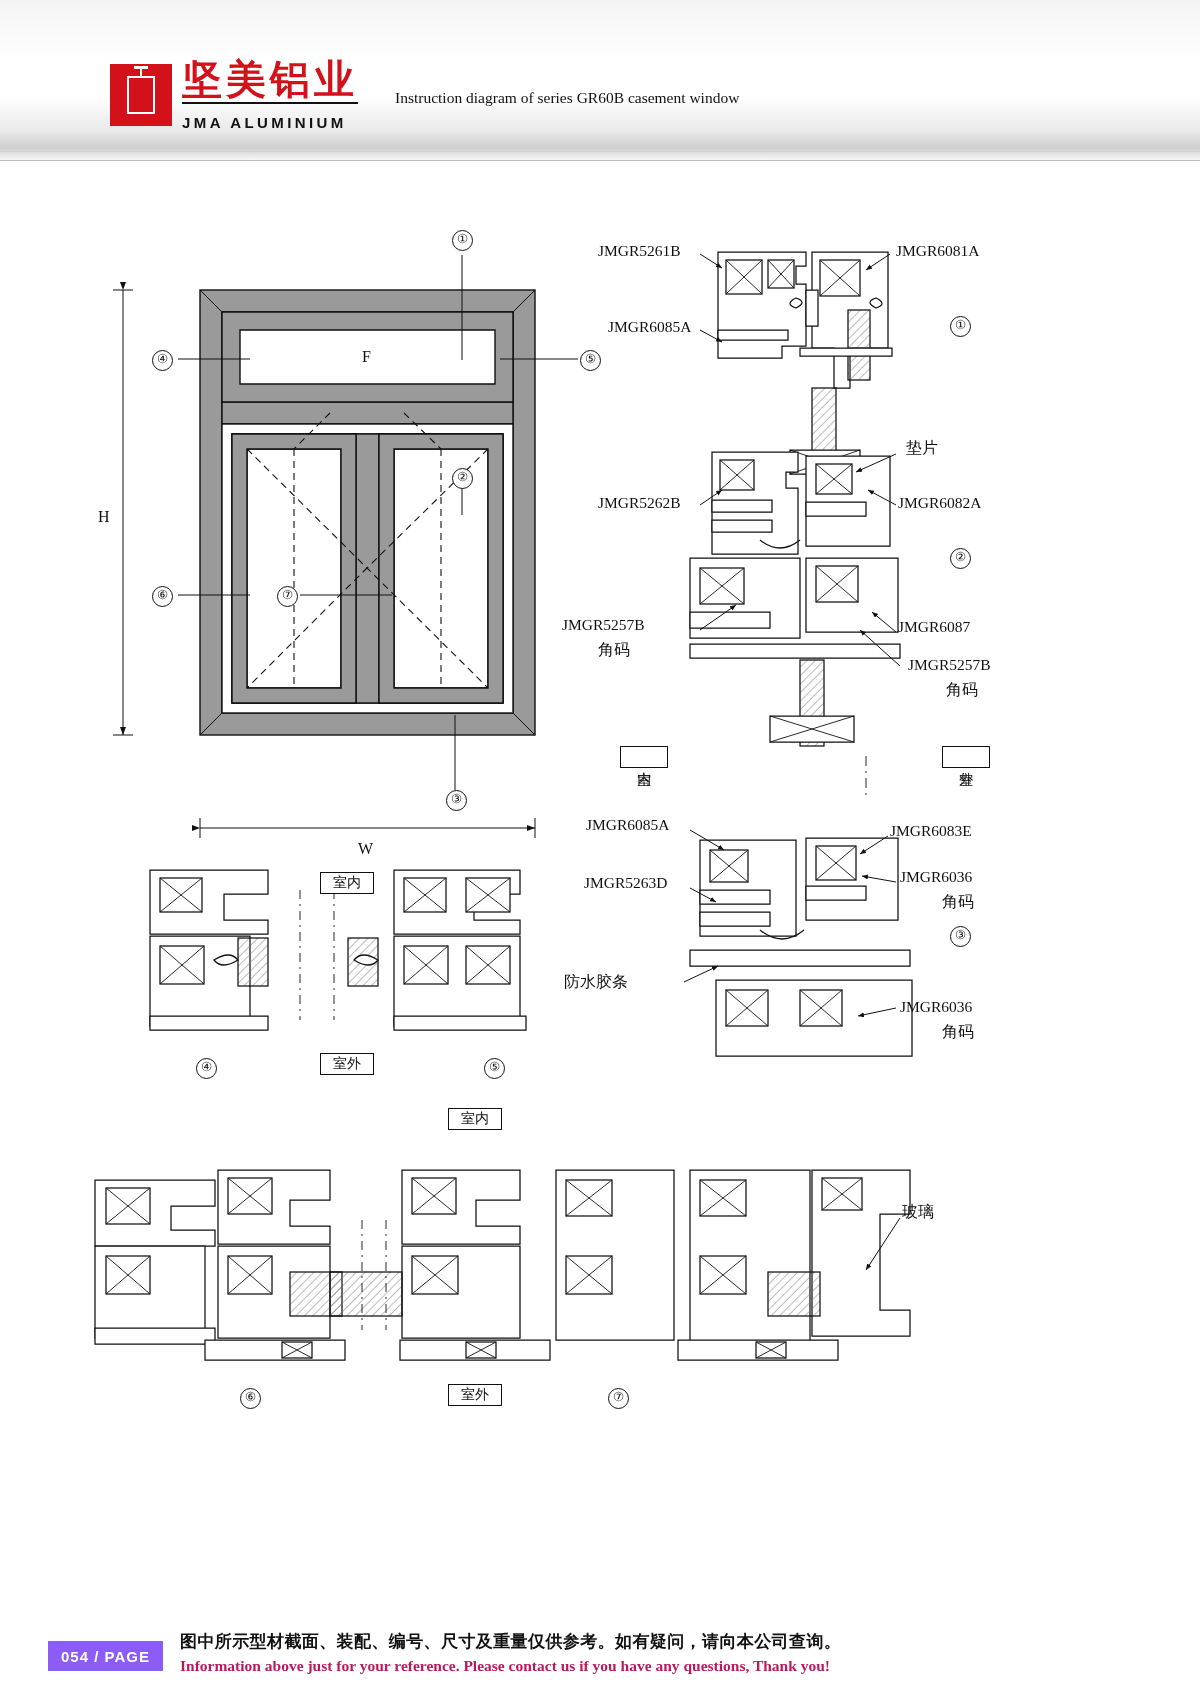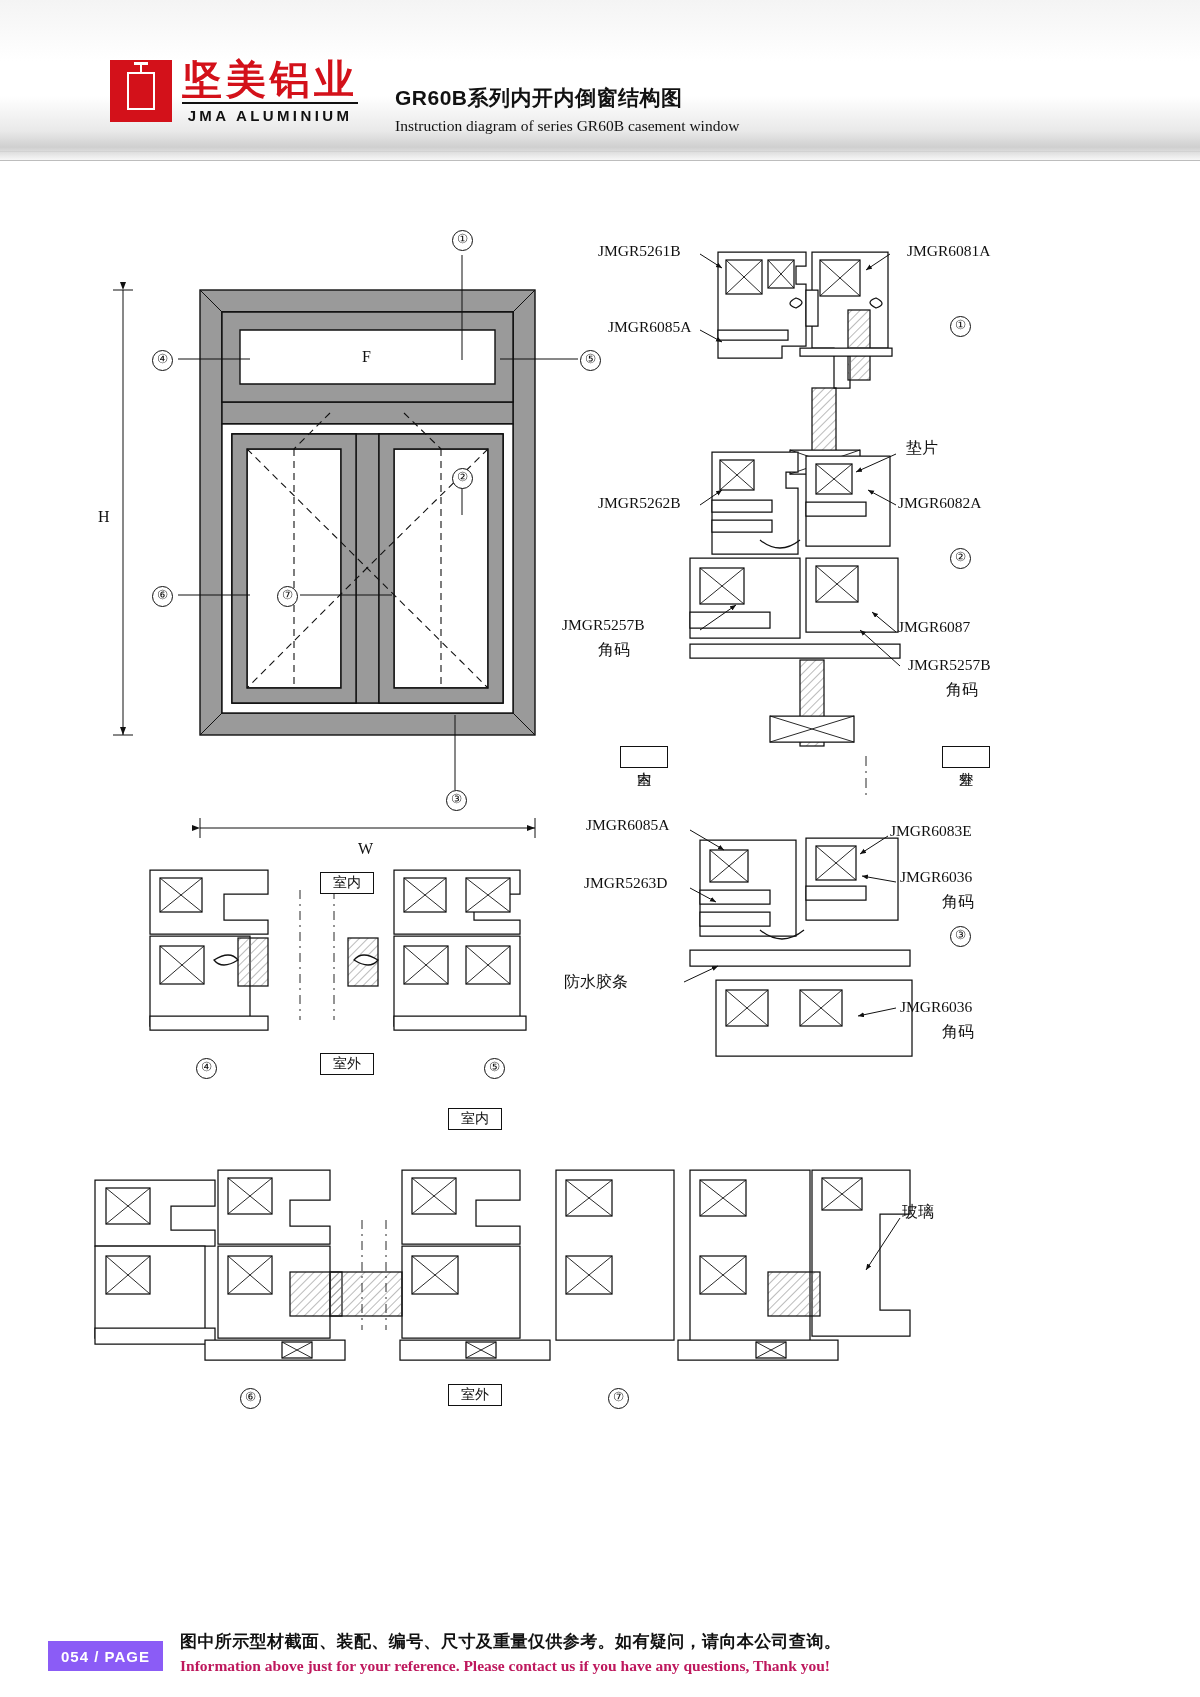--- a/index.html
+++ b/index.html
@@ -39,21 +39,21 @@
     width:14px;height:3px;background:#fff;
   }
   .logo-txt{display:flex;flex-direction:column;justify-content:center;}
   .logo-cn{
     font-family:"Liberation Sans", sans-serif;
     font-weight:bold;font-size:40px;letter-spacing:4px;color:#d3111a;line-height:1.05;
   }
   .logo-en{
     font-family:"Liberation Sans", sans-serif;
     font-weight:bold;font-size:15px;letter-spacing:3.4px;color:#111;border-top:2px solid #111;
-    padding-top:3px;margin-top:2px;text-align:center;
+    padding-top:10px;margin-top:2px;
   }
   .title-block{position:absolute;left:395px;top:84px;}
   .title-cn{
     font-family:"Liberation Sans", sans-serif;
     font-size:21px;font-weight:bold;color:#111;letter-spacing:.5px;
   }
   .title-en{
     font-size:15.5px;color:#111;margin-top:5px;font-family:"Liberation Serif",serif;
   }
 
@@ -96,21 +96,20 @@
     <div class="logo-block">
       <div class="logo-mark">
           <div class="inner"></div>
         </div>
       <div class="logo-txt">
         <div class="logo-cn">坚美铝业</div>
         <div class="logo-en">JMA ALUMINIUM</div>
       </div>
     </div>
     <div class="title-block">
-      <div class="title-cn">GR60B系列内开内倒窗结构图</div>
       <div class="title-en">Instruction diagram of series GR60B casement window</div>
     </div>
   </div>
 
   <div class="canvas">
 
     <svg width="1200" height="1430">
       <defs>
         <pattern id="hatch" width="6" height="6" patternTransform="rotate(45)" patternUnits="userSpaceOnUse">
           <line x1="0" y1="0" x2="0" y2="6" stroke="#777" stroke-width="1"></line>
@@ -373,21 +372,21 @@
     <span class="circ" style="left:580px;top:190px;">⑤</span>
     <span class="circ" style="left:452px;top:308px;">②</span>
     <span class="circ" style="left:152px;top:426px;">⑥</span>
     <span class="circ" style="left:277px;top:426px;">⑦</span>
     <span class="circ" style="left:446px;top:630px;">③</span>
     <span class="dimtxt" style="left:362px;top:188px;">F</span>
     <span class="dimtxt" style="left:98px;top:348px;">H</span>
     <span class="dimtxt" style="left:358px;top:680px;">W</span>
 
     <span class="lbl" style="left:598px;top:82px;font-family:Liberation Serif, serif;">JMGR5261B</span>
-    <span class="lbl" style="left:896px;top:82px;margin-left:11px;">JMGR6081A</span>
+    <span class="lbl" style="left:896px;top:82px;">JMGR6081A</span>
     <span class="lbl" style="left:608px;top:158px;">JMGR6085A</span>
     <span class="circ" style="left:950px;top:156px;">①</span>
 
     <span class="lbl cn" style="left:906px;top:278px;">垫片</span>
     <span class="lbl" style="left:598px;top:334px;">JMGR5262B</span>
     <span class="lbl" style="left:898px;top:334px;">JMGR6082A</span>
     <span class="circ" style="left:950px;top:388px;">②</span>
     <span class="lbl" style="left:562px;top:456px;">JMGR5257B</span>
     <span class="lbl cn" style="left:598px;top:480px;">角码</span>
     <span class="lbl" style="left:898px;top:458px;">JMGR6087</span>

